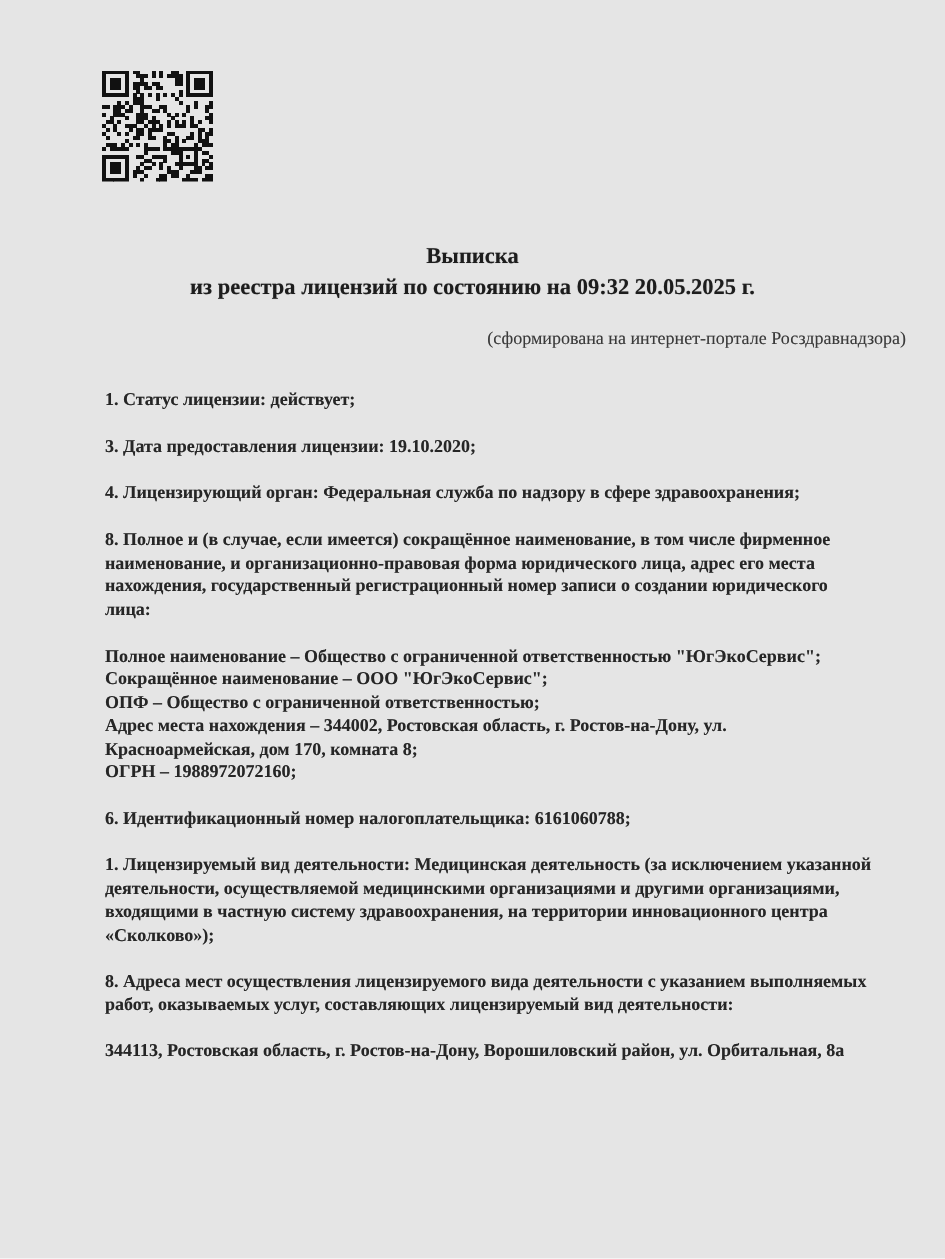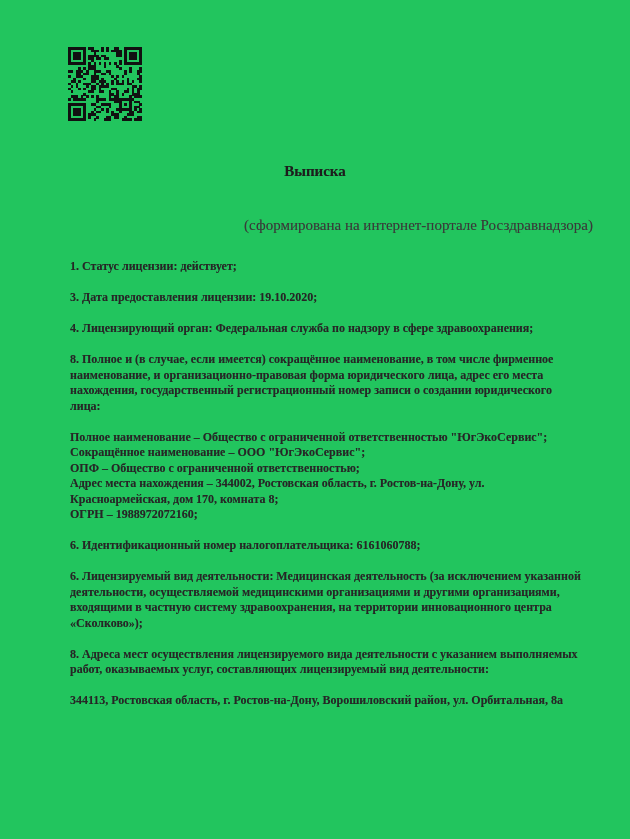--- a/index.html
+++ b/index.html
@@ -4,21 +4,21 @@
 <style>
   html, body {
     margin: 0;
     padding: 0;
     background: #ffffff;
   }
   .page {
     position: relative;
     width: 630px;
     height: 839px;
-    background: #22c55e;
+    background: #e5e5e5;
     font-family: "Liberation Serif", serif;
     color: #232323;
     overflow: hidden;
   }
   .qr {
     position: absolute;
     left: 68px;
     top: 47px;
     width: 74px;
     height: 74px;
@@ -32,22 +32,22 @@
     text-align: center;
     font-weight: bold;
     font-size: 15px;
     line-height: 21px;
     color: #1d1d1d;
     text-shadow: 0 0 0.5px rgba(30,30,30,0.45);
   }
   .subtitle {
     position: absolute;
     top: 219px;
-    right: 37px;
-    font-size: 15px;
+    right: 26px;
+    font-size: 12px;
     line-height: 13px;
     color: #3a3a3a;
     text-shadow: 0 0 0.4px rgba(60,60,60,0.4);
   }
   .content {
     position: absolute;
     top: 259px;
     left: 70px;
     width: 515px;
     font-size: 12px;
@@ -442,20 +442,21 @@
       <rect x="22" y="28" width="1.04" height="1.04" fill="#111111"></rect>
       <rect x="23" y="28" width="1.04" height="1.04" fill="#111111"></rect>
       <rect x="24" y="28" width="1.04" height="1.04" fill="#111111"></rect>
       <rect x="26" y="28" width="1.04" height="1.04" fill="#111111"></rect>
       <rect x="27" y="28" width="1.04" height="1.04" fill="#111111"></rect>
       <rect x="28" y="28" width="1.04" height="1.04" fill="#111111"></rect>
     </svg>
 
   <div class="title">
     <div>Выписка</div>
+    <div>из реестра лицензий по состоянию на 09:32 20.05.2025 г.</div>
   </div>
 
   <div class="subtitle">(сформирована на интернет-портале Росздравнадзора)</div>
 
   <div class="content">
 
     <p>
       <span class="ln">1. Статус лицензии: действует;</span>
     </p>
 
@@ -478,21 +479,21 @@
       <span class="ln">ОПФ – Общество с ограниченной ответственностью;</span>
       <span class="ln">Адрес места нахождения – 344002, Ростовская область, г. Ростов-на-Дону, ул. Красноармейская, дом 170, комната 8;</span>
       <span class="ln">ОГРН – 1988972072160;</span>
     </p>
 
     <p>
       <span class="ln">6. Идентификационный номер налогоплательщика: 6161060788;</span>
     </p>
 
     <p>
-      <span class="ln">6. Лицензируемый вид деятельности: Медицинская деятельность (за исключением указанной деятельности, осуществляемой медицинскими организациями и другими организациями, входящими в частную систему здравоохранения, на территории инновационного центра «Сколково»);</span>
+      <span class="ln">1. Лицензируемый вид деятельности: Медицинская деятельность (за исключением указанной деятельности, осуществляемой медицинскими организациями и другими организациями, входящими в частную систему здравоохранения, на территории инновационного центра «Сколково»);</span>
     </p>
 
     <p>
       <span class="ln">8. Адреса мест осуществления лицензируемого вида деятельности с указанием выполняемых работ, оказываемых услуг, составляющих лицензируемый вид деятельности:</span>
     </p>
 
     <p>
       <span class="ln">344113, Ростовская область, г. Ростов-на-Дону, Ворошиловский район, ул. Орбитальная, 8а</span>
     </p>
 

